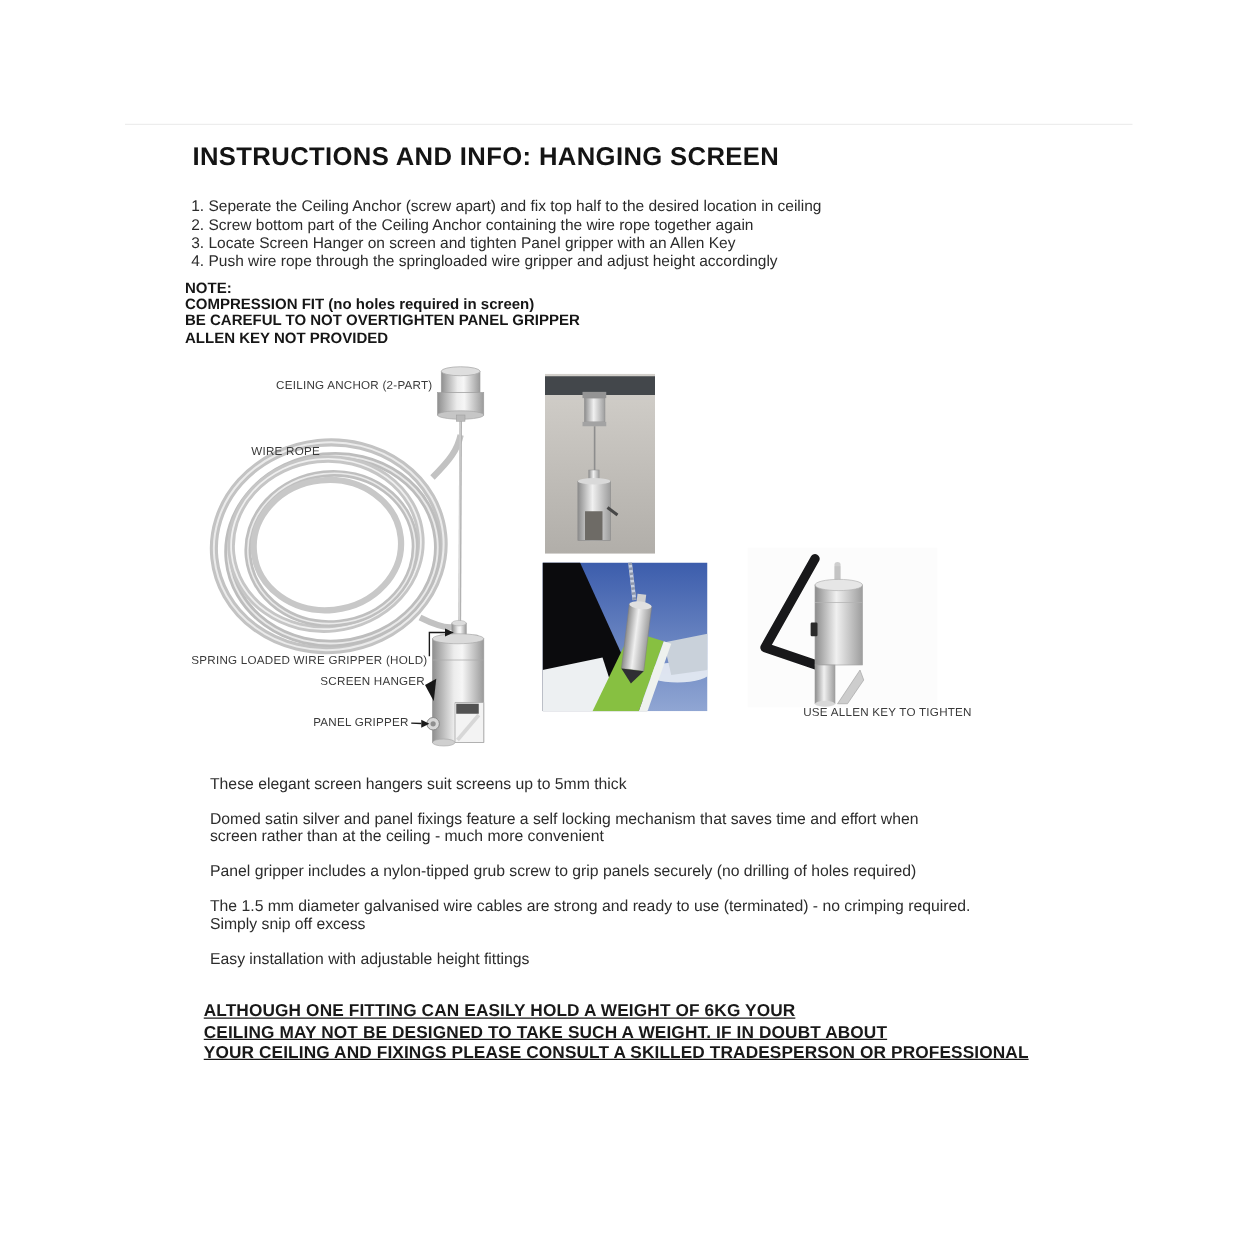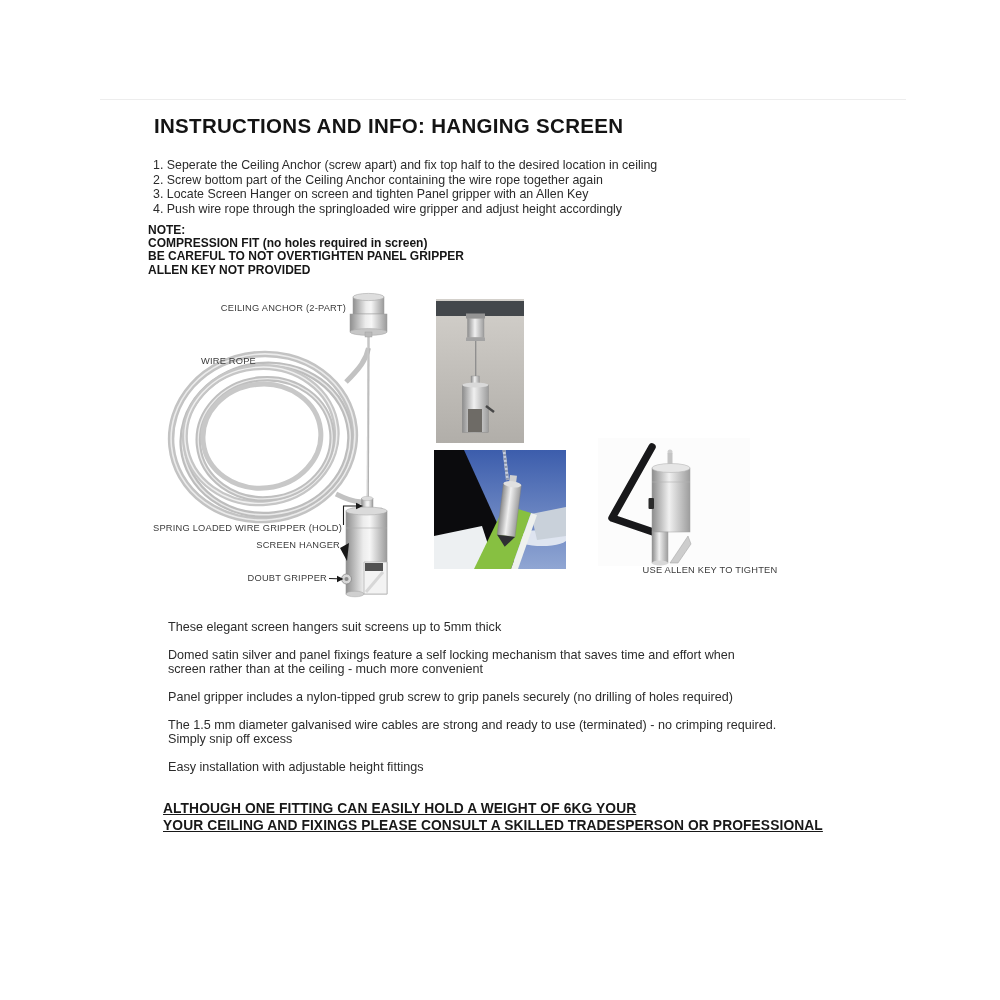--- a/index.html
+++ b/index.html
@@ -114,21 +114,21 @@
     <g stroke="#1a1a1a" stroke-width="1.1" fill="none">
       <line x1="179" y1="288.5" x2="187" y2="288.8"></line>
       <polygon points="187,285.8 193.5,289 187,292.2" fill="#1a1a1a" stroke="none"></polygon>
     </g>
   </svg>
 
   <div class="label" style="right:654px;top:303px;">CEILING ANCHOR (2-PART)</div>
   <div class="label" style="left:201px;top:356px;">WIRE ROPE</div>
   <div class="label" style="right:658px;top:523px;">SPRING LOADED WIRE GRIPPER (HOLD)</div>
   <div class="label" style="right:660px;top:540px;">SCREEN HANGER</div>
-  <div class="label" style="right:673px;top:573px;">DOUBT GRIPPER</div>
+  <div class="label" style="right:673px;top:573px;">PANEL GRIPPER</div>
 
   <svg class="fig" style="left:436px;top:299px;" width="88" height="144" viewBox="0 0 88 144">
     <defs>
       <linearGradient id="bg1" x1="0" y1="0" x2="0" y2="1">
         <stop offset="0" stop-color="#d3d0cb"></stop>
           <stop offset="1" stop-color="#b1aea9"></stop>
       </linearGradient>
       <linearGradient id="silvh" x1="0" y1="0" x2="1" y2="0">
         <stop offset="0" stop-color="#8c8c8c"></stop>
           <stop offset="0.45" stop-color="#f0f0f0"></stop>
@@ -212,16 +212,17 @@
       <div>The 1.5 mm diameter galvanised wire cables are strong and ready to use (terminated) - no crimping required.</div>
       <div>Simply snip off excess</div>
     </div>
     <div class="p">
       <div>Easy installation with adjustable height fittings</div>
     </div>
   </div>
 
   <div class="warning">
     <div>ALTHOUGH ONE FITTING CAN EASILY HOLD A WEIGHT OF 6KG YOUR</div>
+    <div>CEILING MAY NOT BE DESIGNED TO  TAKE SUCH A WEIGHT. IF IN DOUBT ABOUT</div>
     <div>YOUR CEILING AND FIXINGS PLEASE CONSULT A SKILLED TRADESPERSON OR PROFESSIONAL</div>
   </div>
 
 </div>
 
 </body></html>

